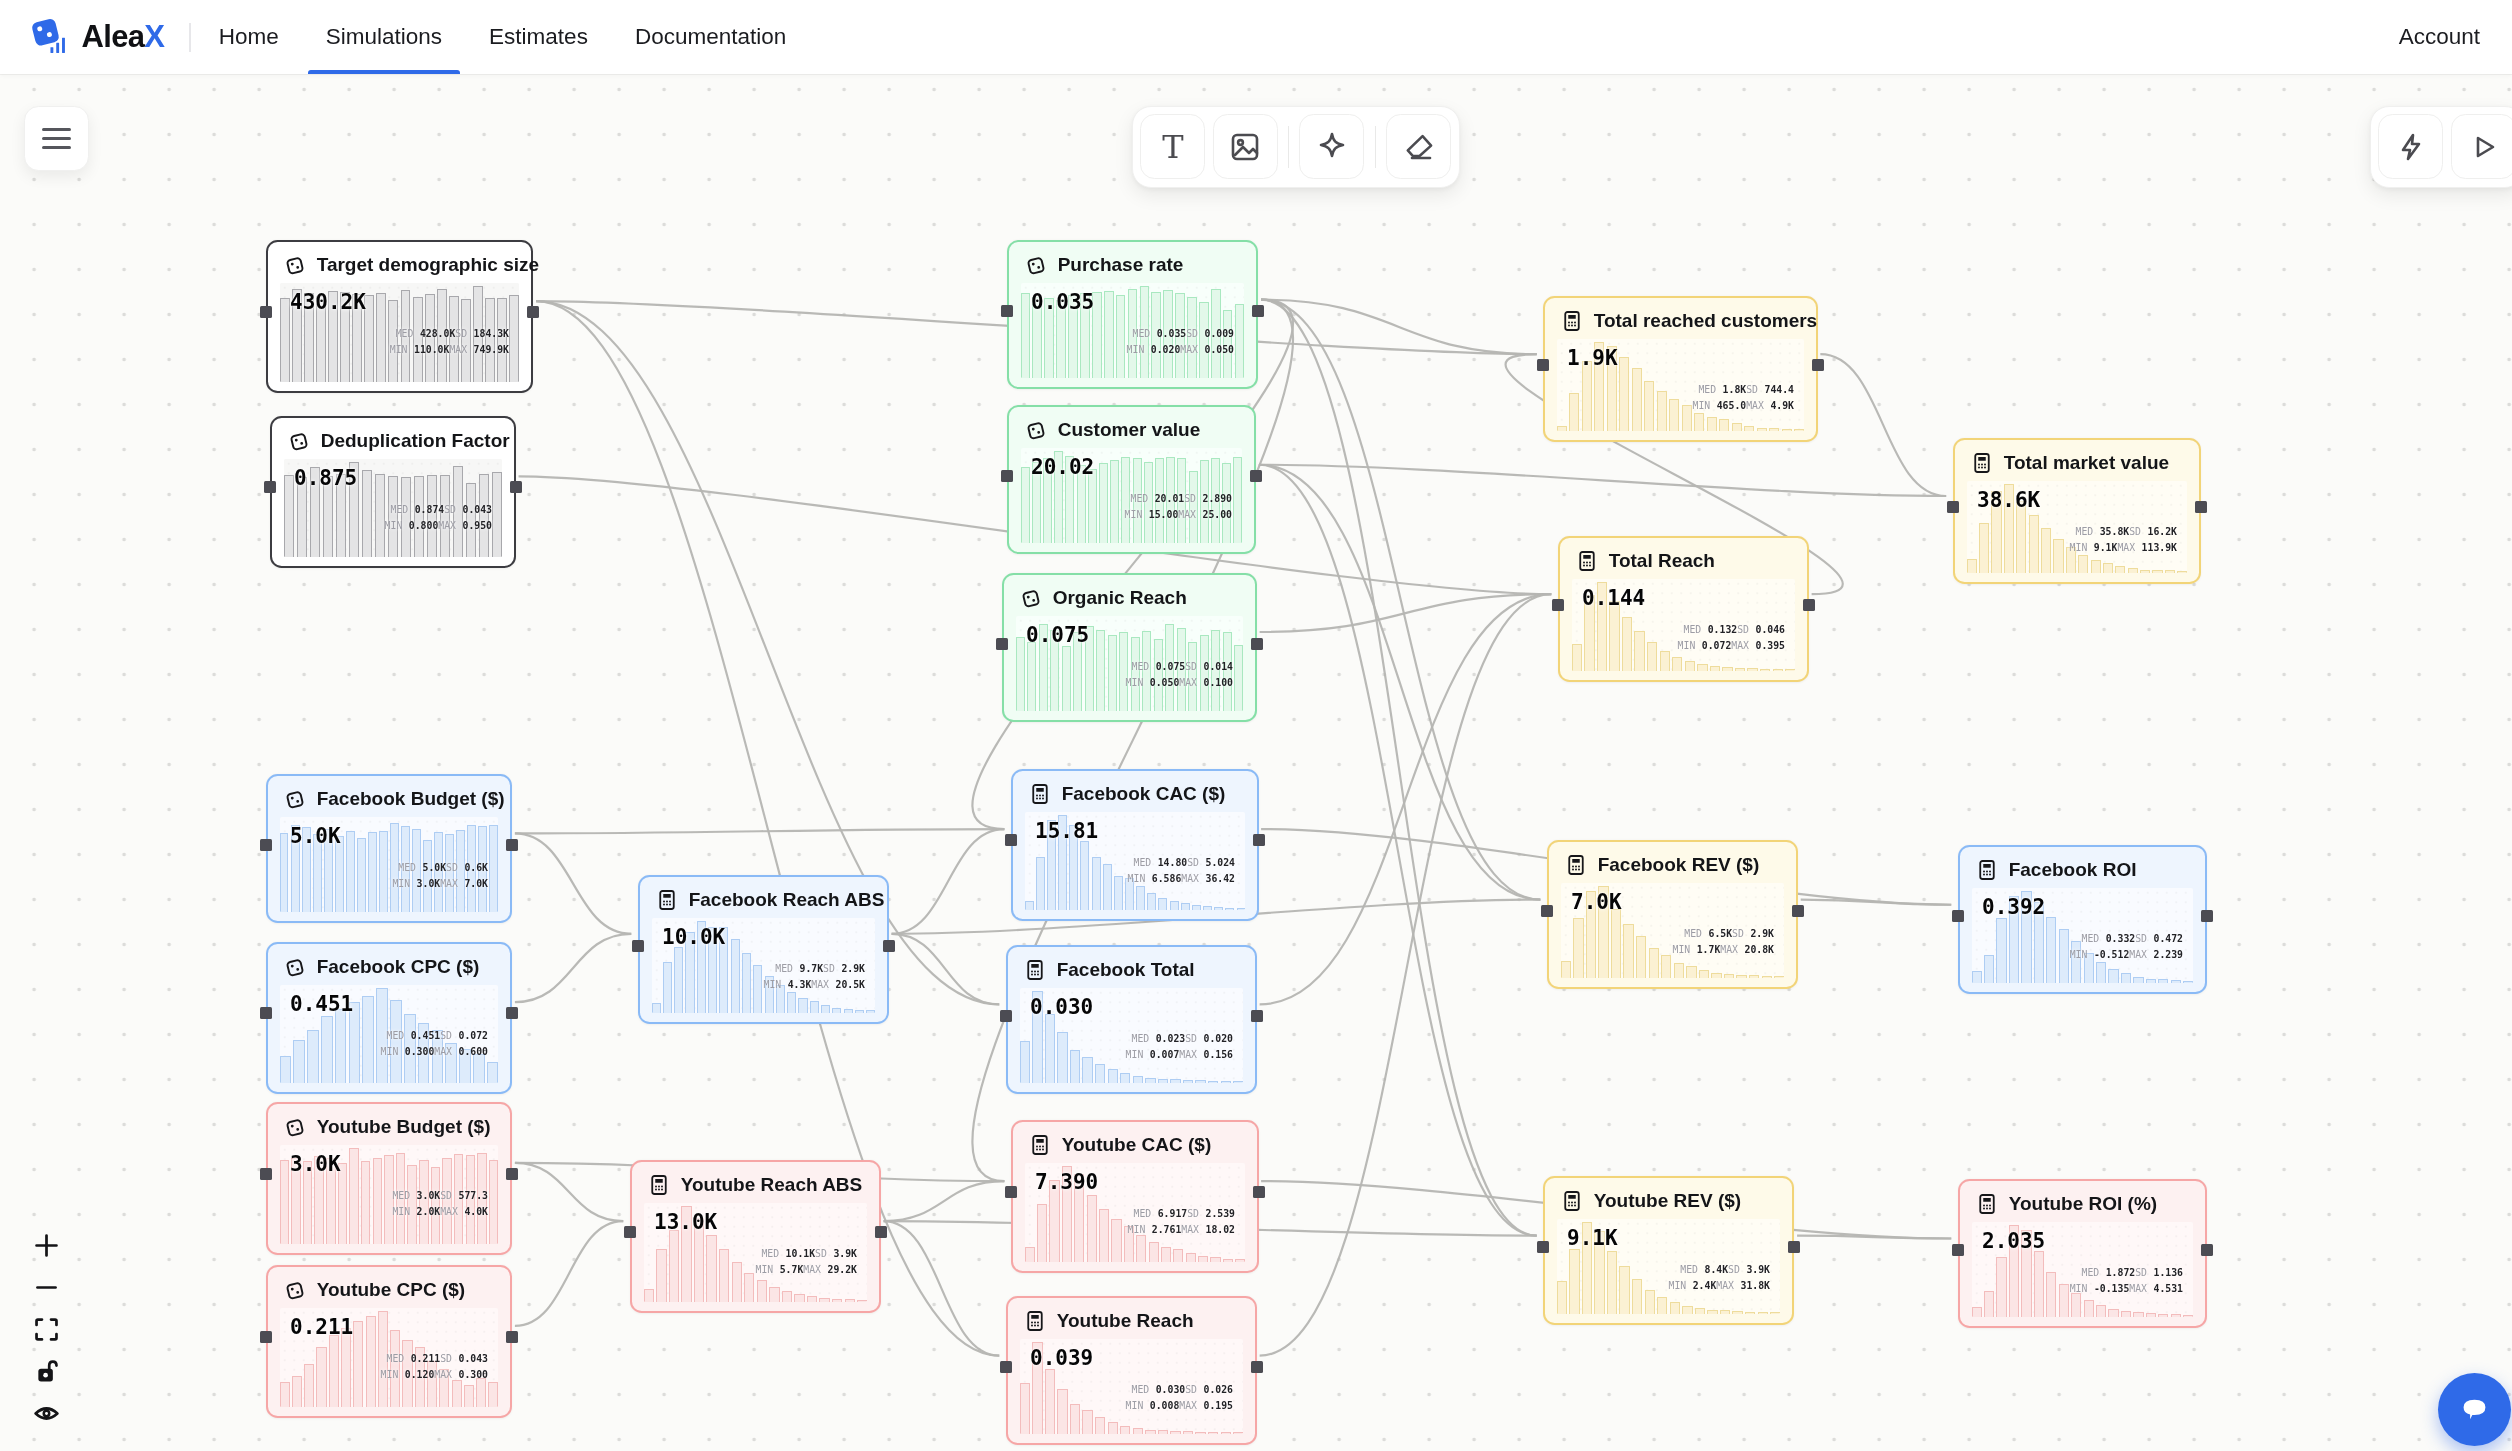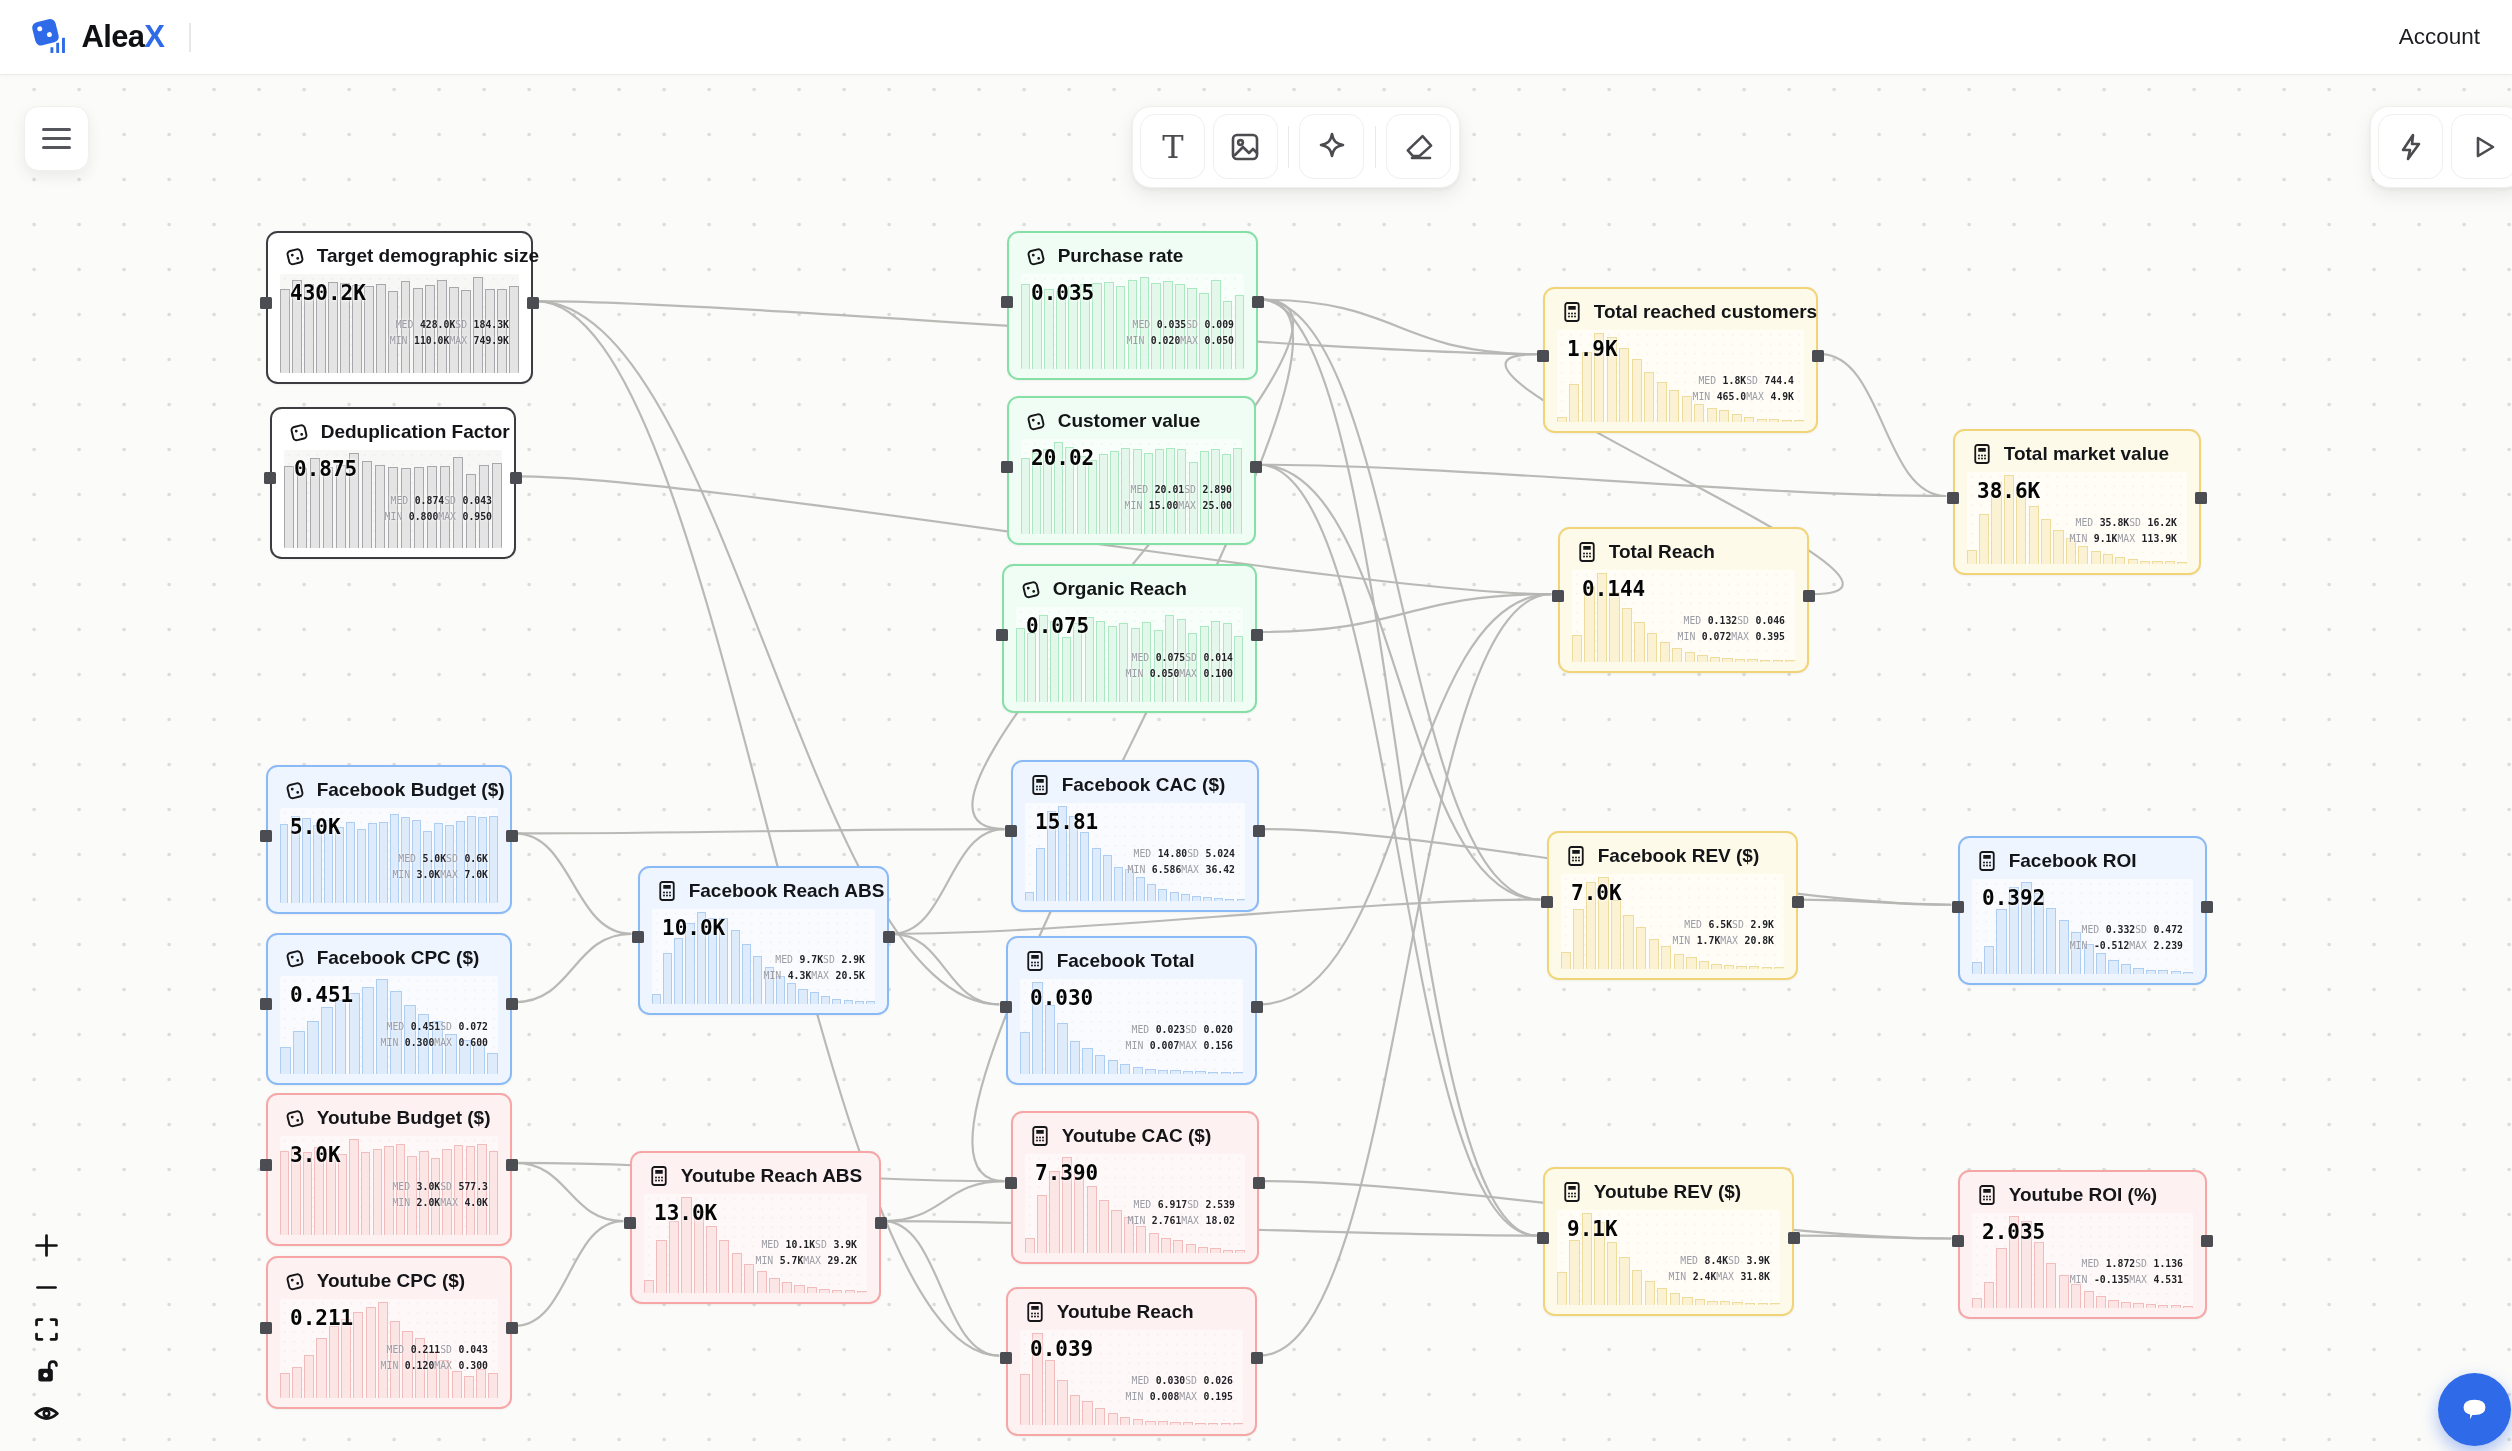--- a/index.html
+++ b/index.html
@@ -31,21 +31,21 @@
   .zoomrail{position:absolute;left:25px;top:1231px;display:flex;flex-direction:column;align-items:center;gap:13px;z-index:30;}
   .zbtn{width:42px;height:29px;display:flex;align-items:center;justify-content:center;cursor:pointer;}
   .zbtn svg{width:29px;height:29px;stroke:#141417;fill:none;stroke-width:3;stroke-linecap:round;stroke-linejoin:round;}
 
   
   .chat-fab{position:absolute;left:2438px;top:1373px;width:73px;height:73px;border-radius:50%;background:#2f6ae8;box-shadow:0 7.3px 17.5px rgba(47,106,232,.4);display:flex;align-items:center;justify-content:center;cursor:pointer;z-index:30;}
 
   
   #edges{position:absolute;inset:0;z-index:1;}
   #edges path{stroke:#b5b5b2;stroke-width:3;fill:none;opacity:.95;}
-  #nodes{position:absolute;inset:0;z-index:2;}
+  #nodes{position:absolute;inset:0;z-index:2;margin-top:9px;}
   .node{position:absolute;border-radius:11.6px;background:var(--bg);border:2.2px solid var(--b);box-shadow:0 0.7px 2.2px rgba(0,0,0,.05);}
   .node .hd{position:absolute;top:11px;left:14.5px;right:8.7px;display:flex;align-items:center;gap:10.2px;}
   .node .hd svg{width:24px;height:24px;flex:0 0 auto;}
   .node .ttl{font-size:19px;font-weight:600;color:#141518;white-space:nowrap;}
   .node .hist{position:absolute;left:11.6px;right:11.6px;top:41px;bottom:8.7px;background-color:var(--panel);background-image:radial-gradient(rgba(0,0,0,.035) 1px,transparent 1.2px);background-size:9.5px 9.5px;display:flex;align-items:flex-end;gap:2.2px;overflow:hidden;border-radius:1.5px;}
   .bar{flex:1 1 0;background:var(--bar);border:1.1px solid var(--bs);border-bottom:none;border-radius:0.7px 0.7px 0 0;}
   .ov{position:absolute;left:22px;right:22px;top:0;bottom:0;z-index:3;pointer-events:none;}
   .val{position:absolute;left:0;top:48px;font-family:"DejaVu Sans Mono",monospace;font-size:21px;font-weight:800;color:#060607;text-shadow:0 0 5.8px rgba(255,255,255,.95),0 0 2.2px rgba(255,255,255,.9);}
   .stats{position:absolute;left:0;right:0;top:84px;font-family:"DejaVu Sans Mono",monospace;font-size:9.8px;text-shadow:0 0 4.4px rgba(255,255,255,.95);}
   .srow{display:flex;justify-content:flex-end;line-height:16px;}
@@ -1510,20 +1510,26 @@
         </g>
         <g>
           <rect x="30" y="42" width="6" height="10" rx="1.5" fill="#2f6ae8" stroke="#fff" stroke-width="2"></rect>
           <rect x="38" y="36" width="6" height="16" rx="1.5" fill="#2f6ae8" stroke="#fff" stroke-width="2"></rect>
           <rect x="46" y="29" width="6" height="23" rx="1.5" fill="#2f6ae8" stroke="#fff" stroke-width="2"></rect>
         </g>
       </svg>
       <div class="brand-name"><span>Alea</span><span class="bx">X</span></div>
     </div>
     <div class="nav-sep"></div>
+    <div class="navlinks" id="navlinks">
+        <div class="navlink">Home</div>
+        <div class="navlink active">Simulations</div>
+        <div class="navlink">Estimates</div>
+        <div class="navlink">Documentation</div>
+      </div>
     <div class="account">Account</div>
   </div>
 
   <div class="menu-btn">
     <i></i>
       <i></i>
       <i></i>
   </div>
 
   <div class="panelbox" style="left:1132px;top:106px;">

